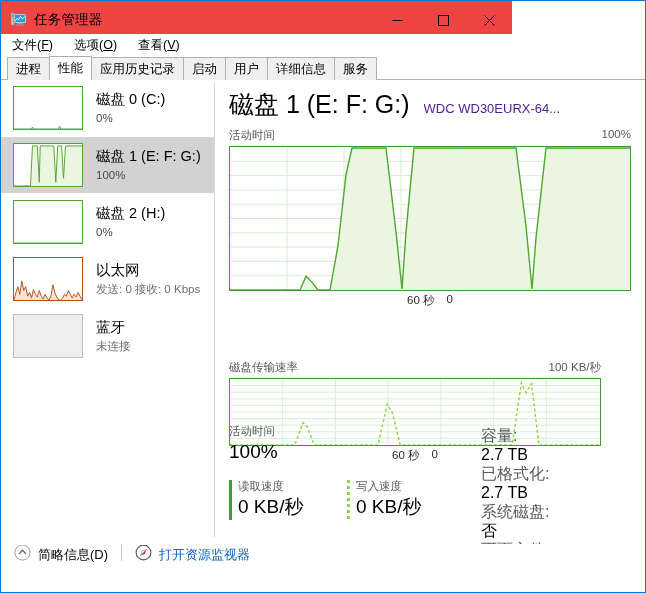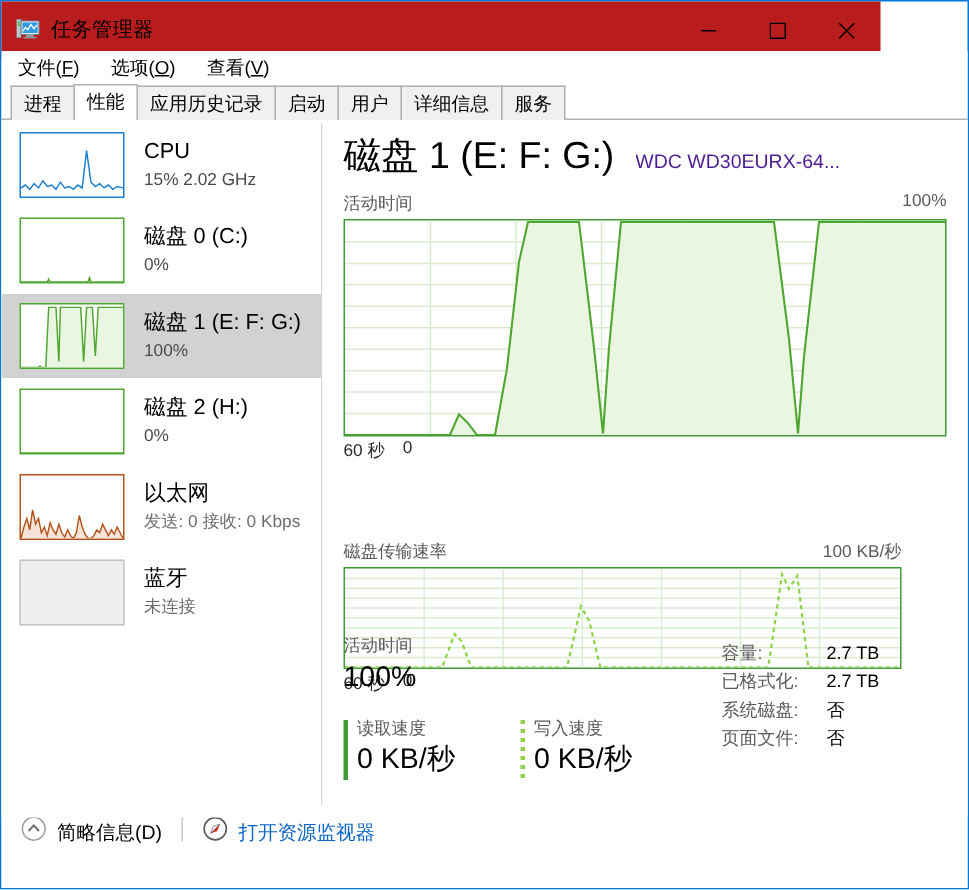--- a/index.html
+++ b/index.html
@@ -11,22 +11,22 @@
   }
   #window {
     position: relative;
     width: 646px; height: 593px;
     background: #ffffff;
     border: 1px solid #0078d7;
   }
 
   
   #titlebar {
-    position: absolute; left: 0; top: 0; width: 586px; height: 38px;
-    background: #b91c1c;
+    position: absolute; left: 0; top: 0; width: 511px; height: 38px;
+    background: #ef4444;
     display: flex; align-items: center;
   }
   #app-icon {
     width: 16px; height: 16px; margin-left: 10px; margin-right: 7px;
     position: relative; flex: none;
   }
   #title-text {
     font-size: 13.5px; color: #000000; letter-spacing: .2px;
   }
   #winbtns {
@@ -125,39 +125,39 @@
   }
 
   .chart-block { position: absolute; left: 14px; }
   .chart-cap {
     display: flex; justify-content: space-between;
     font-size: 11.5px; color: #5a5a5a; margin-bottom: 3px;
   }
   .chart-box { position: relative; border: 1px solid #3f9c35; background: #ffffff; }
   .chart-box svg { display: block; width: 100%; height: 100%; }
   .chart-foot {
-    display: flex; justify-content: flex-start;
+    display: flex; justify-content: center;
     font-size: 11.5px; color: #2b2b2b; margin-top: 2px; gap: 12px;
   }
 
   
   #stats { position: absolute; left: 14px; top: 344px; width: 402px; }
   .stat-grp { position: relative; }
   .stat-lab { font-size: 11.5px; color: #5a5a5a; line-height: 15px; white-space: nowrap; }
   .stat-val { font-size: 19px; color: #000000; line-height: 26px; white-space: nowrap; }
   .bar-solid {
     position: absolute; left: 0; top: 1px; width: 3px; height: 40px;
     background: #3f9c35;
   }
   .bar-dash {
     position: absolute; left: 0; top: 1px; width: 3px; height: 40px;
     background: repeating-linear-gradient(to bottom,
       #8ed34b 0px, #8ed34b 3px, transparent 3px, transparent 6px);
   }
-  .info-row { display: flex; font-size: 12px; line-height: 19px; }
+  .info-row { display: flex; font-size: 16px; line-height: 19px; flex-direction: column; }
   .info-key { color: #5a5a5a; width: 70px; white-space: nowrap; }
   .info-val { color: #000000; white-space: nowrap; }
 
   
   #statusbar {
     position: absolute; left: 0; bottom: 0; width: 644px; height: 48px;
     background: #ffffff; display: flex; align-items: flex-start;
     padding-left: 13px;
   }
   #statusbar::before {
@@ -226,31 +226,20 @@
       <div class="tab">用户</div>
       <div class="tab">详细信息</div>
       <div class="tab">服务</div>
     </div>
   </div>
 
   <div id="content">
 
     <div id="sidebar">
 
-      <div class="side-item" style="margin-top:2px;">
-        <div class="mini" style="border:1px solid #1a7fd4;">
-          <svg viewBox="0 0 70 44" preserveAspectRatio="none">
-            <polyline points="0,38 3,36 6,39 9,35 12,38 15,33 18,37 21,36 24,39 27,34 30,38 33,37 36,39 39,36 42,38 45,12 48,34 51,37 54,35 57,38 60,36 63,39 66,37 70,38" fill="none" stroke="#1a7fd4" stroke-width="1"></polyline>
-          </svg>
-        </div>
-        <div class="side-txt">
-          <div class="side-title">CPU</div>
-          <div class="side-sub">15% 2.02 GHz</div>
-        </div>
-      </div>
 
 
       <div class="side-item">
         <div class="mini" style="border:1px solid #4ea72e;">
           <svg viewBox="0 0 70 44" preserveAspectRatio="none">
             <polyline points="0,44 18,44 19,42 20,44 46,44 47,41 48,44 70,44" fill="none" stroke="#4ea72e" stroke-width="1"></polyline>
           </svg>
         </div>
         <div class="side-txt">
           <div class="side-title">磁盘 0 (C:)</div>

